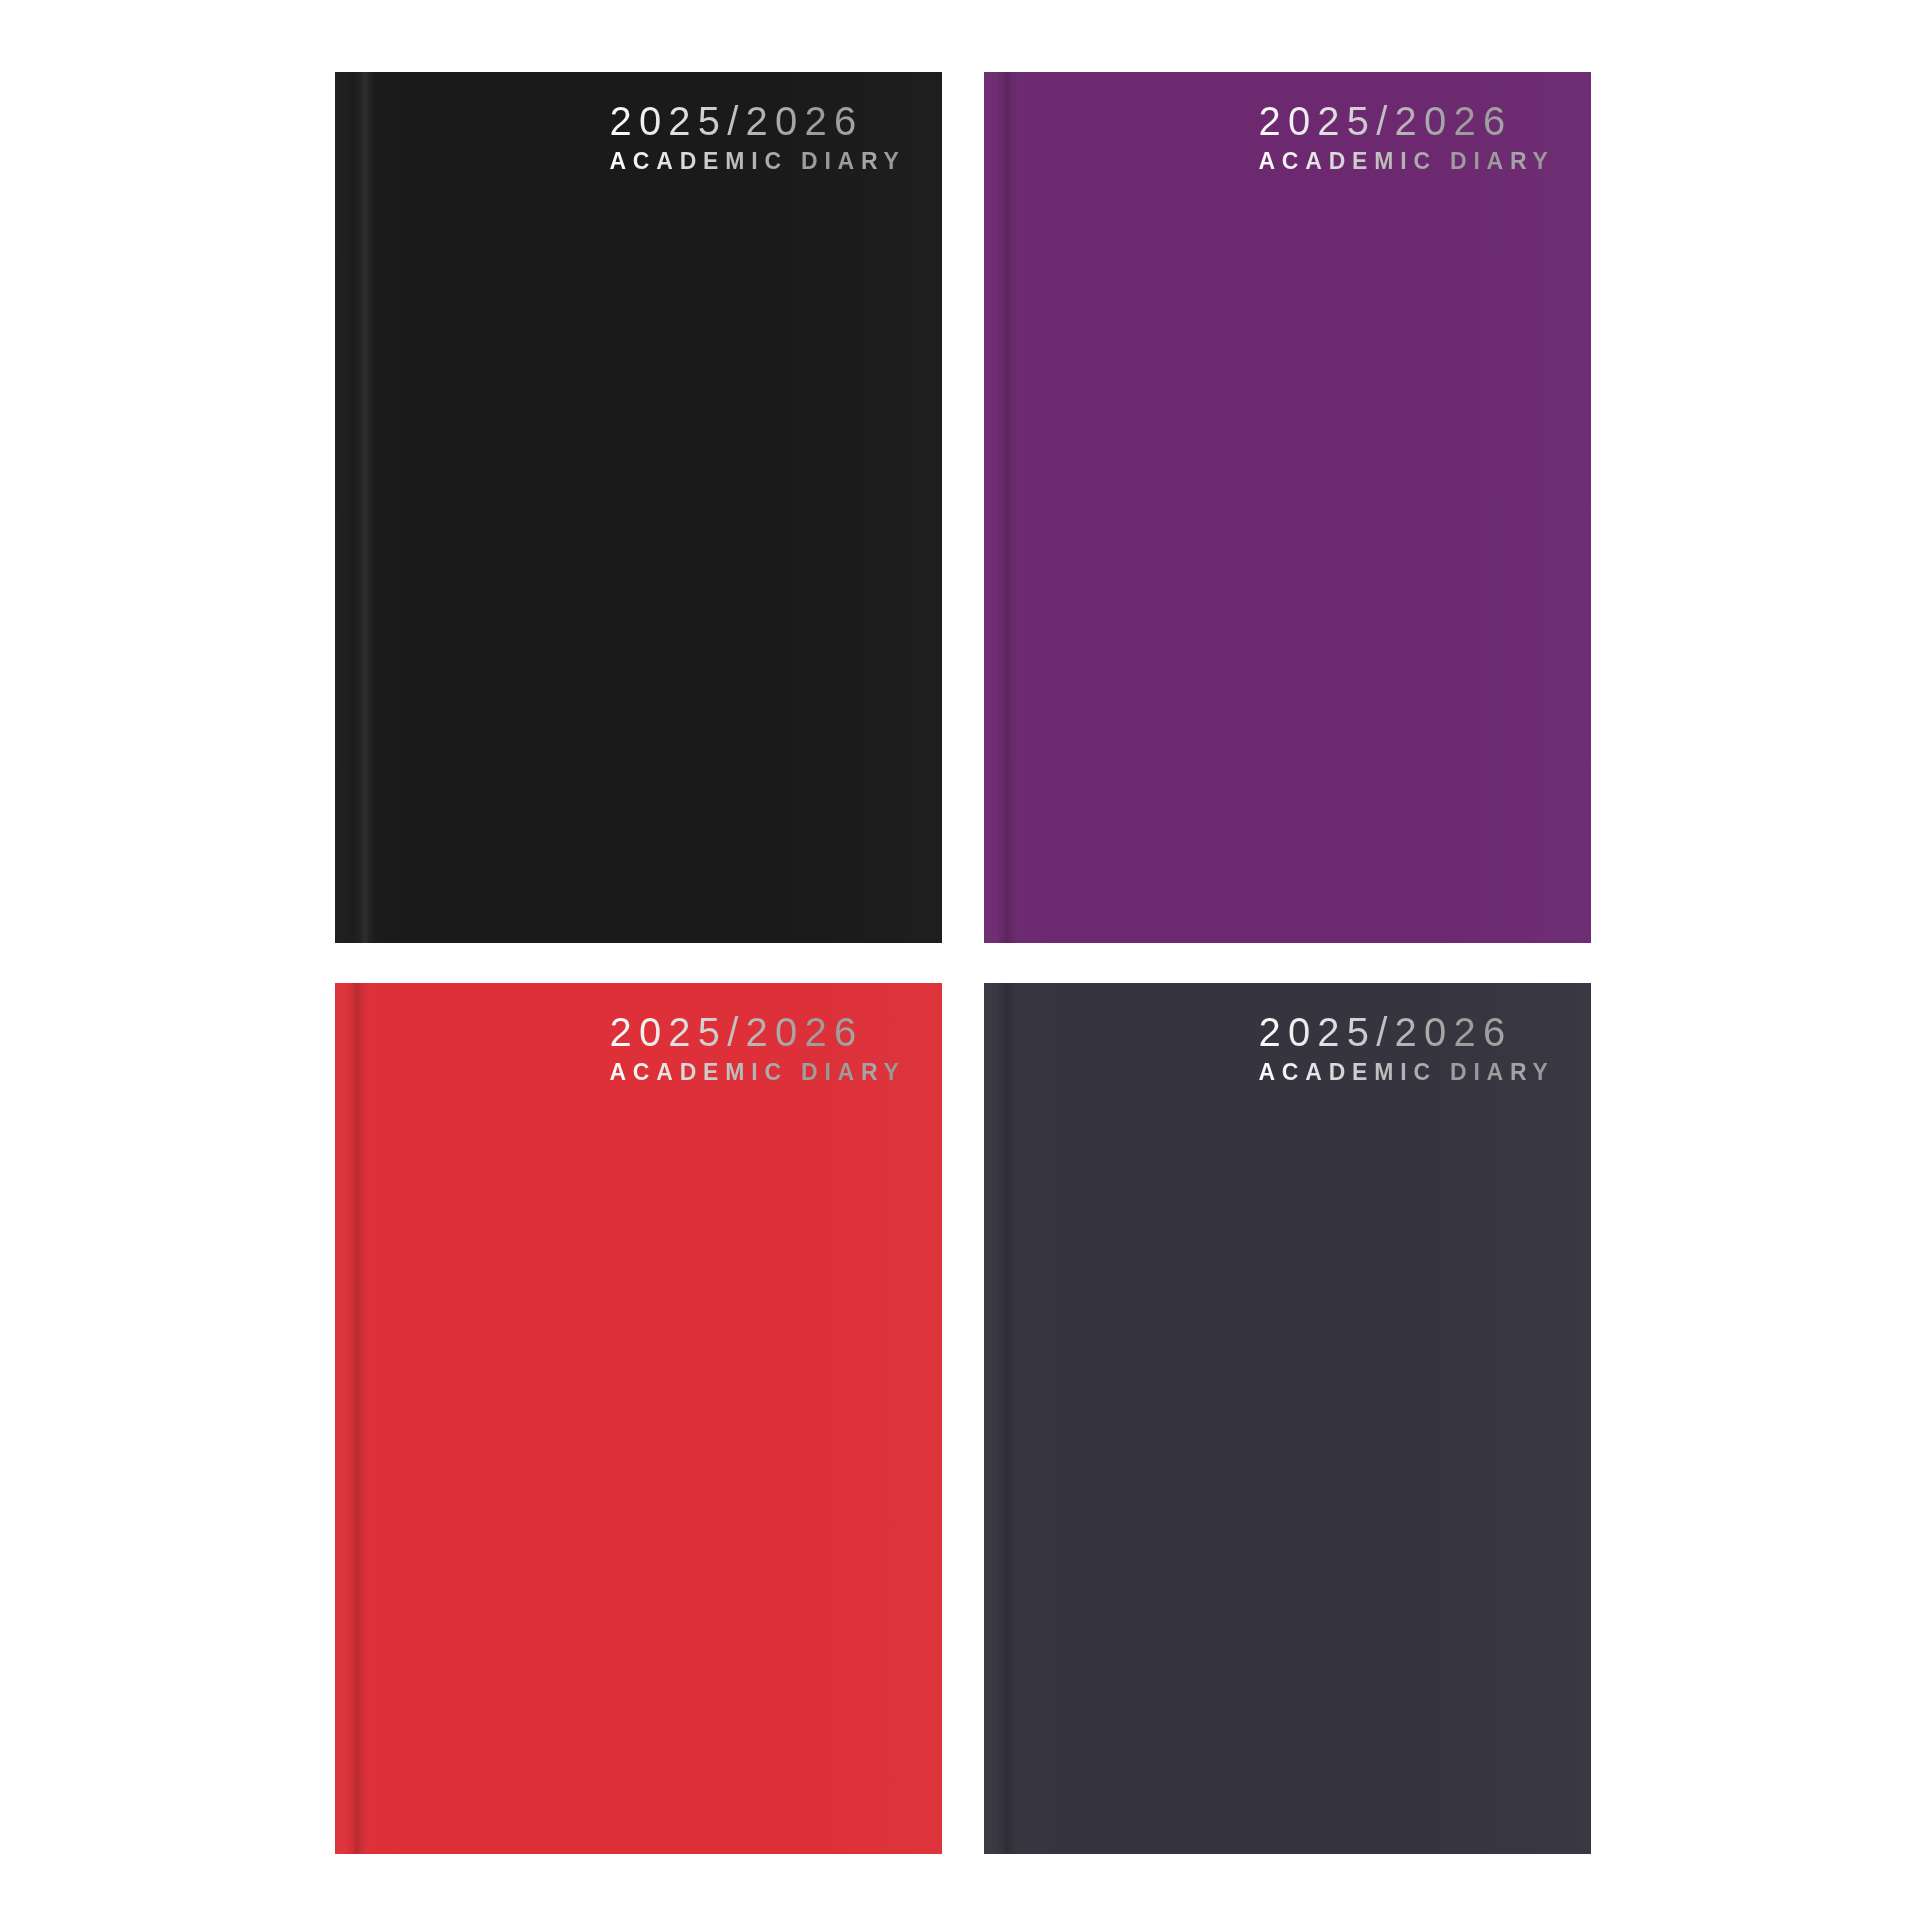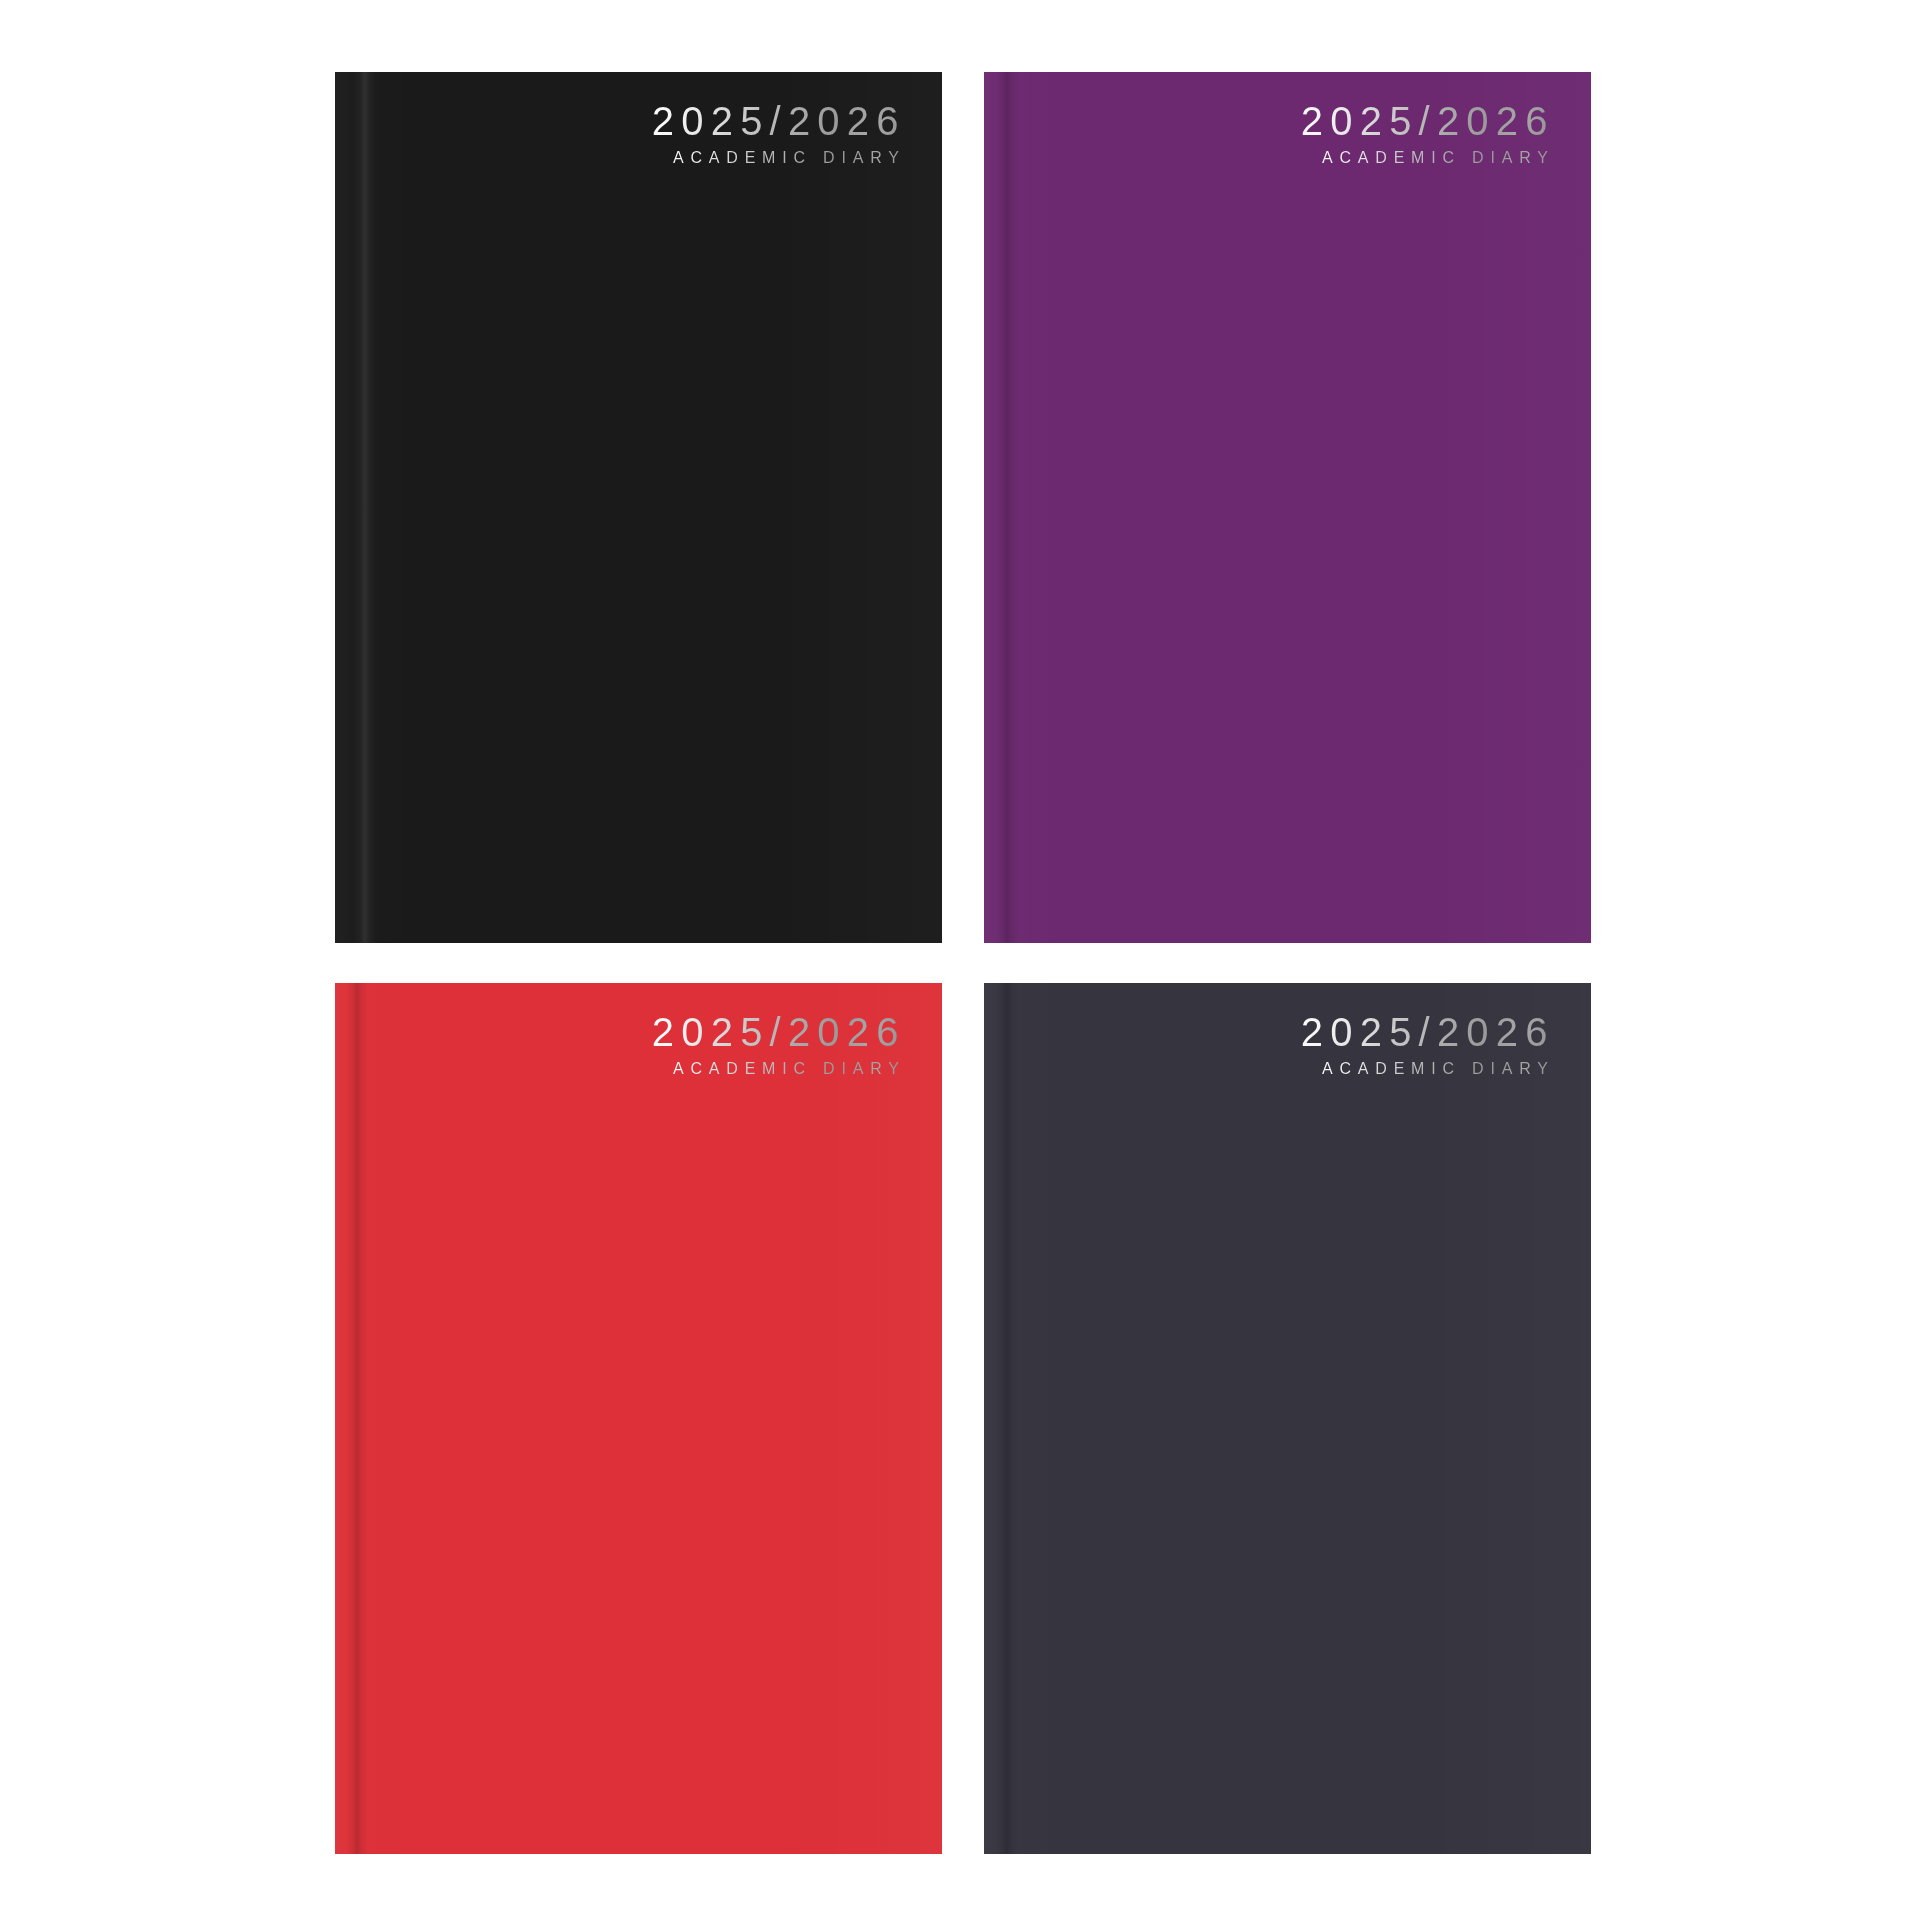--- a/index.html
+++ b/index.html
@@ -78,21 +78,20 @@
       rgba(0,0,0,0.17) 50%,
       rgba(0,0,0,0.07) 70%,
       rgba(0,0,0,0.00) 100%);
   }
 
   
   .title-block {
     position: absolute;
     right: 35px;
     top: 29px;
-    text-align: right;
     user-select: none;
   }
 
   .year-line {
     font-family: "Liberation Sans", sans-serif;
     font-size: 40px;
     font-weight: 400;
     letter-spacing: 7.2px;
     line-height: 1.0;
     padding-right: 1.3px;
@@ -107,40 +106,39 @@
       #a8a8a8 86%,
       #8f8f8f 100%);
     -webkit-background-clip: text;
     background-clip: text;
     color: transparent;
     -webkit-text-fill-color: transparent;
   }
 
   .subtitle-line {
     font-family: "Liberation Sans", sans-serif;
-    font-size: 16px;
-    font-weight: 400;
+    font-size: 23px;
+    font-weight: 700;
     letter-spacing: 6.8px;
     line-height: 1.0;
     margin-top: 9px;
     padding-right: 1.3px;
     white-space: nowrap;
     background-image: linear-gradient(100deg,
       #ffffff 0%,
       #ededed 14%,
       #d2d2d2 30%,
       #b6b6b6 46%,
       #a3a3a3 60%,
       #979797 74%,
       #a6a6a6 88%,
       #8c8c8c 100%);
     -webkit-background-clip: text;
     background-clip: text;
     color: transparent;
-    margin-left: 12px;
     -webkit-text-fill-color: transparent;
   }
 </style>
 </head>
 <body style="background: rgb(255, 255, 255);">
 
 <div id="stage" style="background: rgb(255, 255, 255);">
 
   <div class="diary" style="left: 335px; top: 72px; width: 607px; height: 871px;">
     <div class="cover-face" style="background: rgb(26, 26, 26);"></div>

